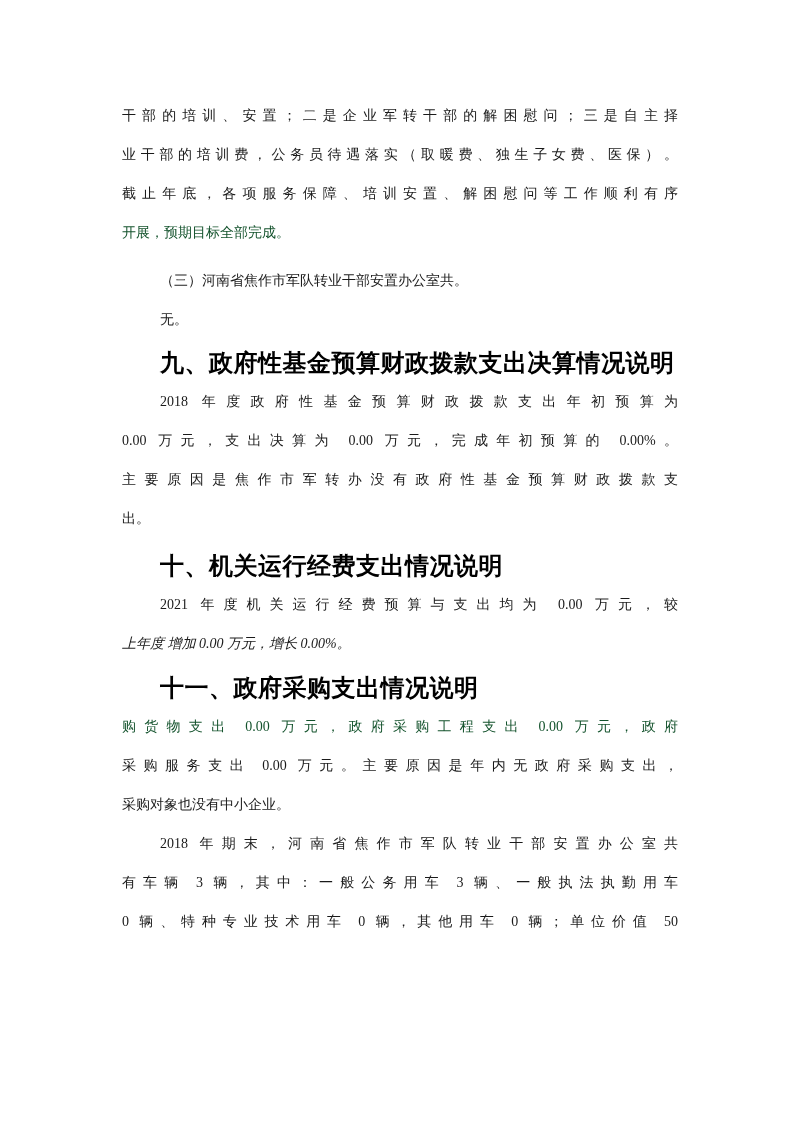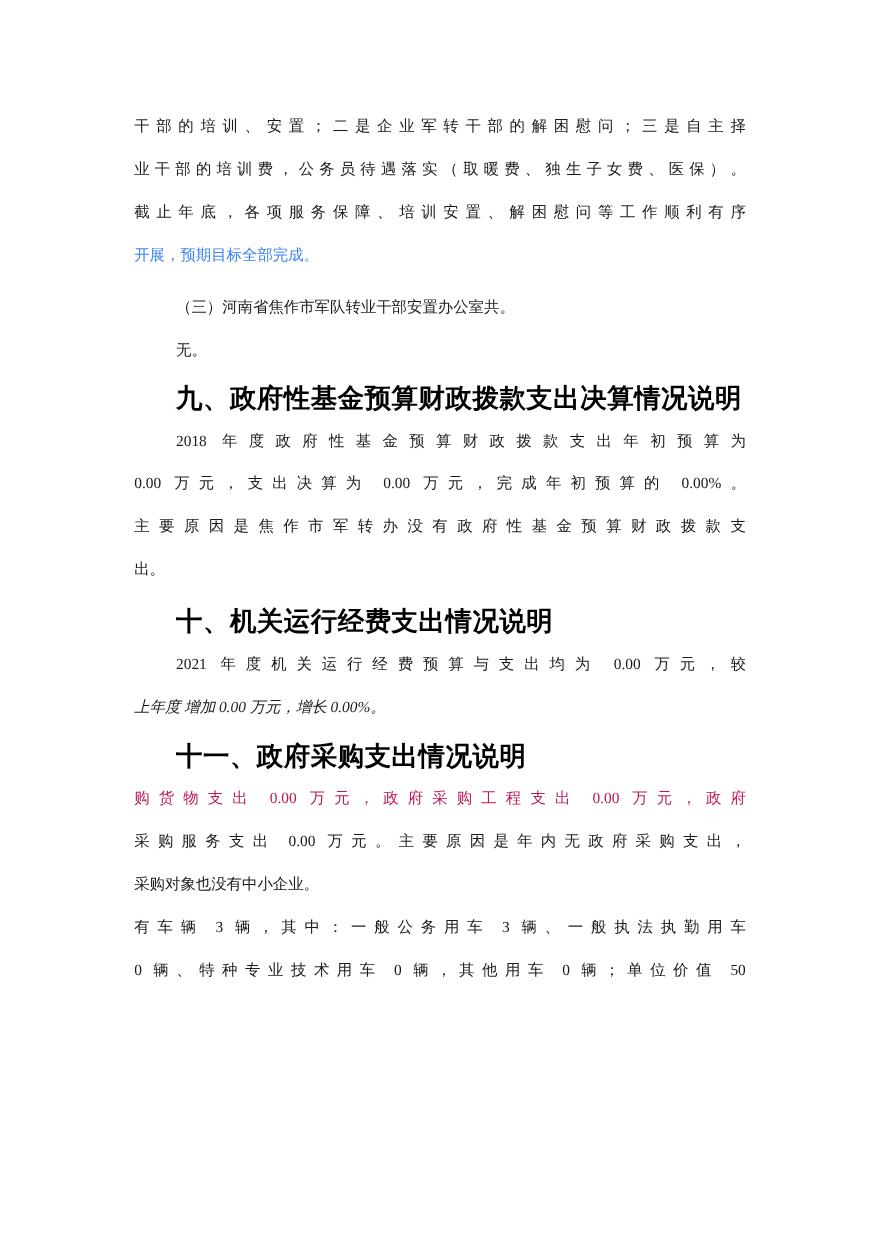--- a/index.html
+++ b/index.html
@@ -49,31 +49,32 @@
   }
 </style>
 </head>
 <body>
 
 <div class="page" style="background: rgb(255, 255, 255);">
   <div class="content" id="content">
       <div class="line body just" style="color: rgb(26, 26, 26);">干部的培训、安置；二是企业军转干部的解困慰问；三是自主择</div>
       <div class="line body just" style="color: rgb(26, 26, 26);">业干部的培训费，公务员待遇落实（取暖费、独生子女费、医保）。</div>
       <div class="line body just" style="color: rgb(26, 26, 26);">截止年底，各项服务保障、培训安置、解困慰问等工作顺利有序</div>
-      <div class="line body" style="color: #3b82f6;">开展，预期目标全部完成。</div>
+      <div class="line body" style="color: #14532d;">开展，预期目标全部完成。</div>
       <div class="line body indent" style="margin-top: 9px; color: rgb(26, 26, 26);">（三）河南省焦作市军队转业干部安置办公室共。</div>
       <div class="line body indent" style="color: rgb(26, 26, 26);">无。</div>
       <div class="line heading indent" style="margin-top: 4px; color: rgb(0, 0, 0);">九、政府性基金预算财政拨款支出决算情况说明</div>
       <div class="line body indent just" style="color: rgb(26, 26, 26);">2018 年度政府性基金预算财政拨款支出年初预算为</div>
       <div class="line body just" style="color: rgb(26, 26, 26);">0.00 万元，支出决算为 0.00 万元，完成年初预算的 0.00%。</div>
       <div class="line body just" style="color: rgb(26, 26, 26);">主要原因是焦作市军转办没有政府性基金预算财政拨款支</div>
       <div class="line body" style="color: rgb(26, 26, 26);">出。</div>
       <div class="line heading indent" style="margin-top: 8px; color: rgb(0, 0, 0);">十、机关运行经费支出情况说明</div>
       <div class="line body indent just" style="color: rgb(26, 26, 26);">2021 年度机关运行经费预算与支出均为 0.00 万元，较</div>
       <div class="line body" style="color: rgb(26, 26, 26); font-style: italic;">上年度 增加 0.00 万元，增长 0.00%。</div>
       <div class="line heading indent" style="margin-top: 5px; color: rgb(0, 0, 0);">十一、政府采购支出情况说明</div>
-      <div class="line body just" style="color: #be185d;">购货物支出 0.00 万元，政府采购工程支出 0.00 万元，政府</div>
+      <div class="line body just" style="color: #14532d;">购货物支出 0.00 万元，政府采购工程支出 0.00 万元，政府</div>
       <div class="line body just" style="color: rgb(26, 26, 26);">采购服务支出 0.00 万元。主要原因是年内无政府采购支出，</div>
       <div class="line body" style="color: rgb(26, 26, 26);">采购对象也没有中小企业。</div>
+      <div class="line body indent just" style="color: rgb(26, 26, 26);">2018 年期末，河南省焦作市军队转业干部安置办公室共</div>
       <div class="line body just" style="color: rgb(26, 26, 26);">有车辆 3 辆，其中：一般公务用车 3 辆、一般执法执勤用车</div>
       <div class="line body just" style="color: rgb(26, 26, 26);">0 辆、特种专业技术用车 0 辆，其他用车 0 辆；单位价值 50</div>
     </div>
 </div>
 
 </body></html>

